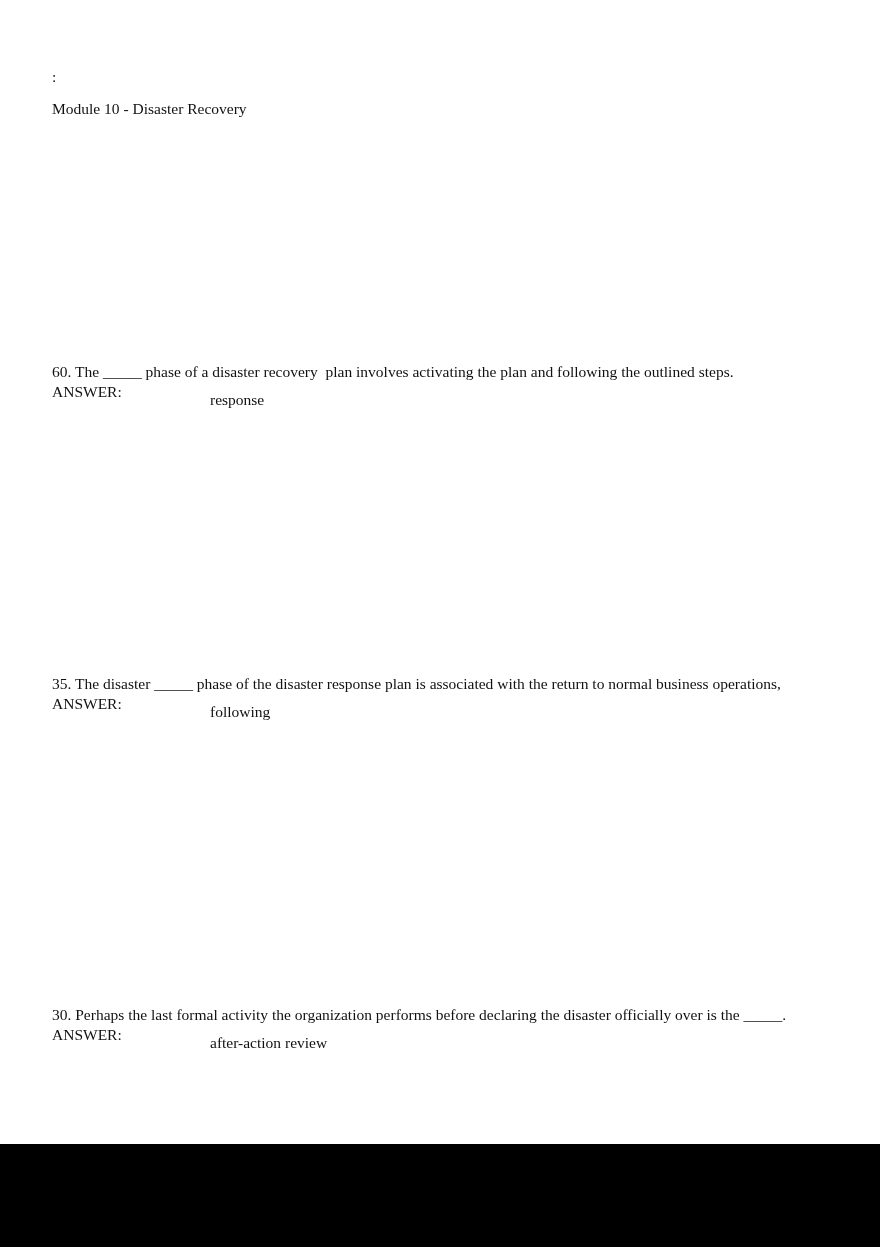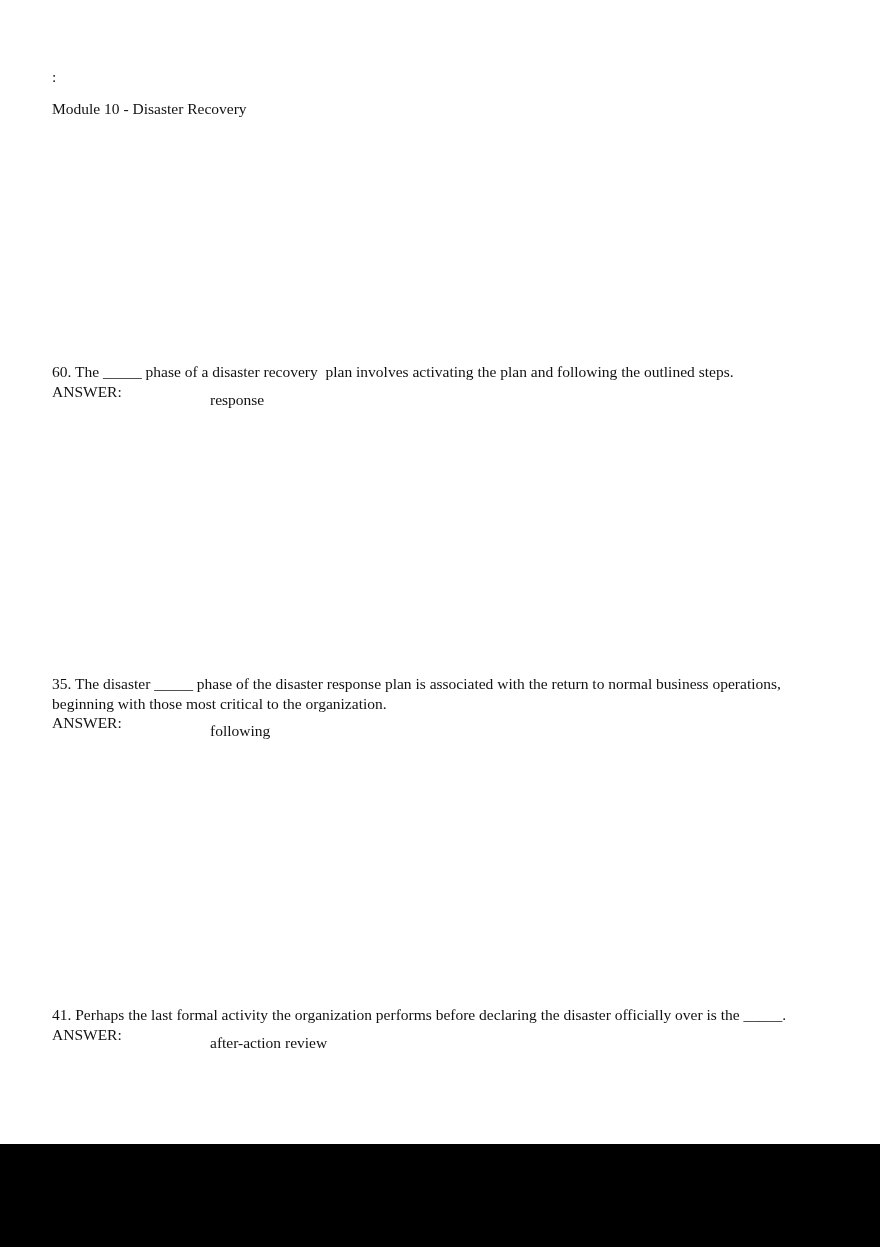--- a/index.html
+++ b/index.html
@@ -79,29 +79,28 @@
   <div class="question q60">
     <div class="q-text">60. The _____ phase of a disaster recovery  plan involves activating the plan and following the outlined steps.</div>
     <div class="answer-row">
       <span class="answer-label">ANSWER:</span>
       <span class="answer-value">response</span>
     </div>
   </div>
 
   <div class="question q61">
     <div class="q-text">35. The disaster _____ phase of the disaster response plan is associated with the return to normal business operations,</div>
-    <div class="q-text">beginning with those most critical to the organization.</div>
     <div class="answer-row">
       <span class="answer-label">ANSWER:</span>
       <span class="answer-value">following</span>
     </div>
   </div>
 
   <div class="question q62">
-    <div class="q-text">41. Perhaps the last formal activity the organization performs before declaring the disaster officially over is the _____.</div>
+    <div class="q-text">30. Perhaps the last formal activity the organization performs before declaring the disaster officially over is the _____.</div>
     <div class="answer-row">
       <span class="answer-label">ANSWER:</span>
       <span class="answer-value">after-action review</span>
     </div>
   </div>
 
 </div>
 
 <div class="bottom-band"></div>
 

